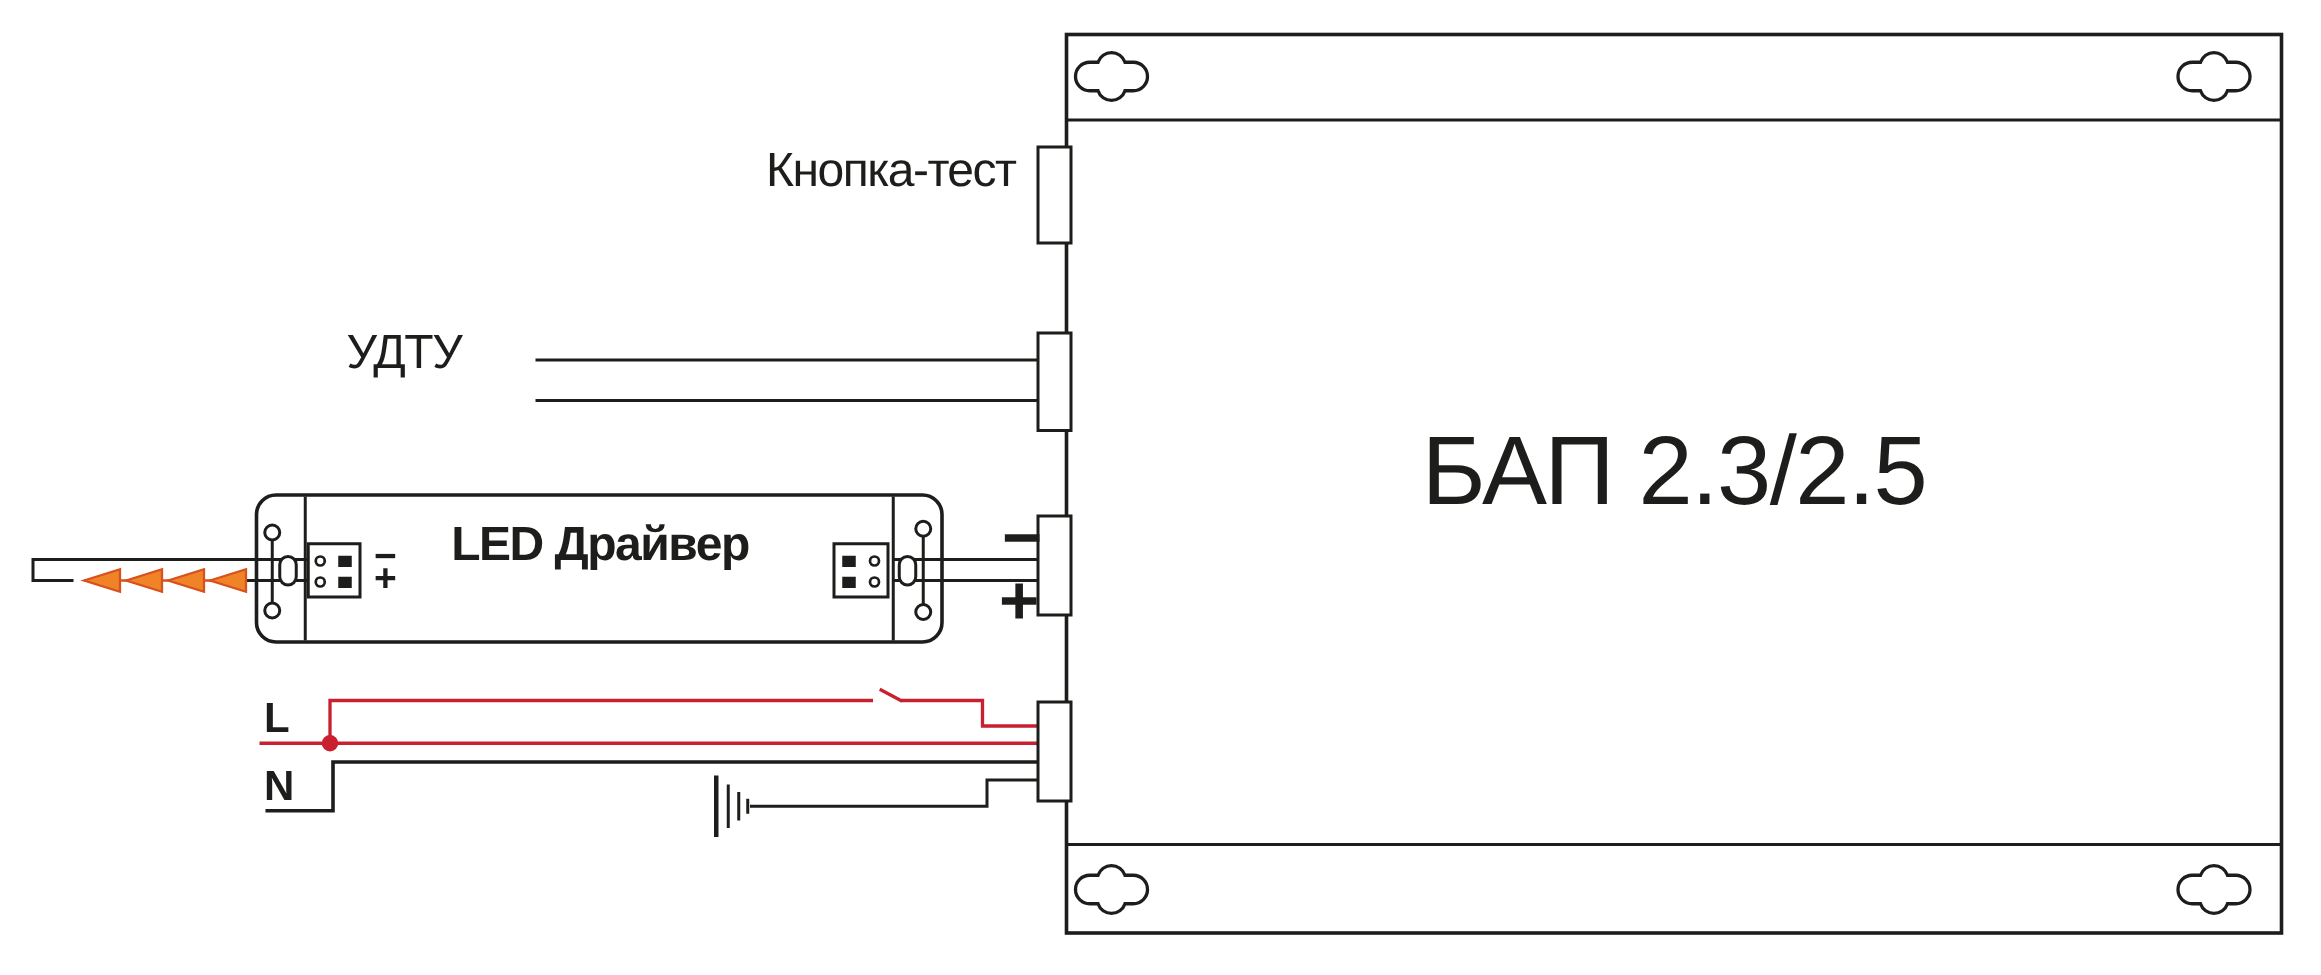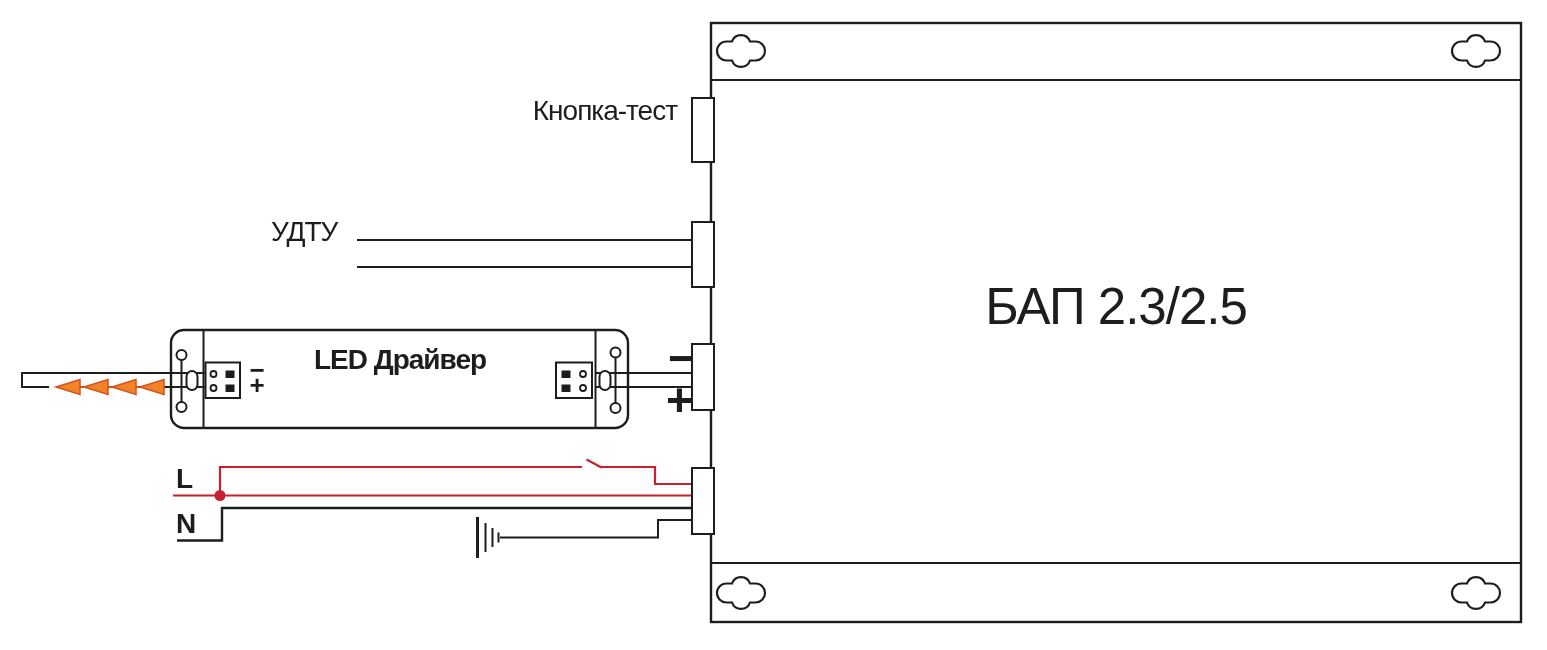--- a/index.html
+++ b/index.html
@@ -2,24 +2,24 @@
 <html style="--outline: #1d1d1b; --wire-live: #c8202f; --arrow-fill: #f08228; --arrow-stroke: #d7511d;"><head>
 <meta charset="utf-8">
 <style>
   html,body{margin:0;padding:0;background:#fff;}
   .canvas{
     position:relative;width:1547px;height:650px;background:#fff;overflow:hidden;
     font-family:"Liberation Sans","DejaVu Sans",sans-serif;color:var(--outline,#1d1d1b);
   }
   .canvas svg{position:absolute;left:0;top:0;}
   .lbl{position:absolute;white-space:nowrap;line-height:1;}
-  .lbl-big{font-size:28px;letter-spacing:-1px;}
-  .unit-title{font-size:51px;letter-spacing:-1px;left:711px;top:281px;width:810px;text-align:center;}
+  .lbl-big{font-size:32px;letter-spacing:-1px;}
+  .unit-title{font-size:65px;letter-spacing:-1px;left:711px;top:281px;width:810px;text-align:center;}
   .test-lbl{left:429px;top:97px;width:248px;text-align:right;}
-  .udtu-lbl{left:231px;top:218px;margin-left:40px;}
+  .udtu-lbl{left:231px;top:218px;}
   .driver-lbl{left:260px;top:346px;width:280px;text-align:center;font-weight:bold;}
   .ln-lbl{font-size:28px;font-weight:bold;}
   .l-lbl{left:176px;top:465px;}
   .n-lbl{left:176px;top:510px;}
   .pol{font-weight:bold;font-size:46px;}
   .out-minus{left:668px;top:335px;}
   .out-plus{left:666px;top:377px;}
   .drv-pol{left:246px;top:363px;font-weight:bold;font-size:26px;line-height:15px;text-align:center;width:22px;}
   
   .ol{fill:none;stroke:var(--outline,#1d1d1b);stroke-width:2.4;}

